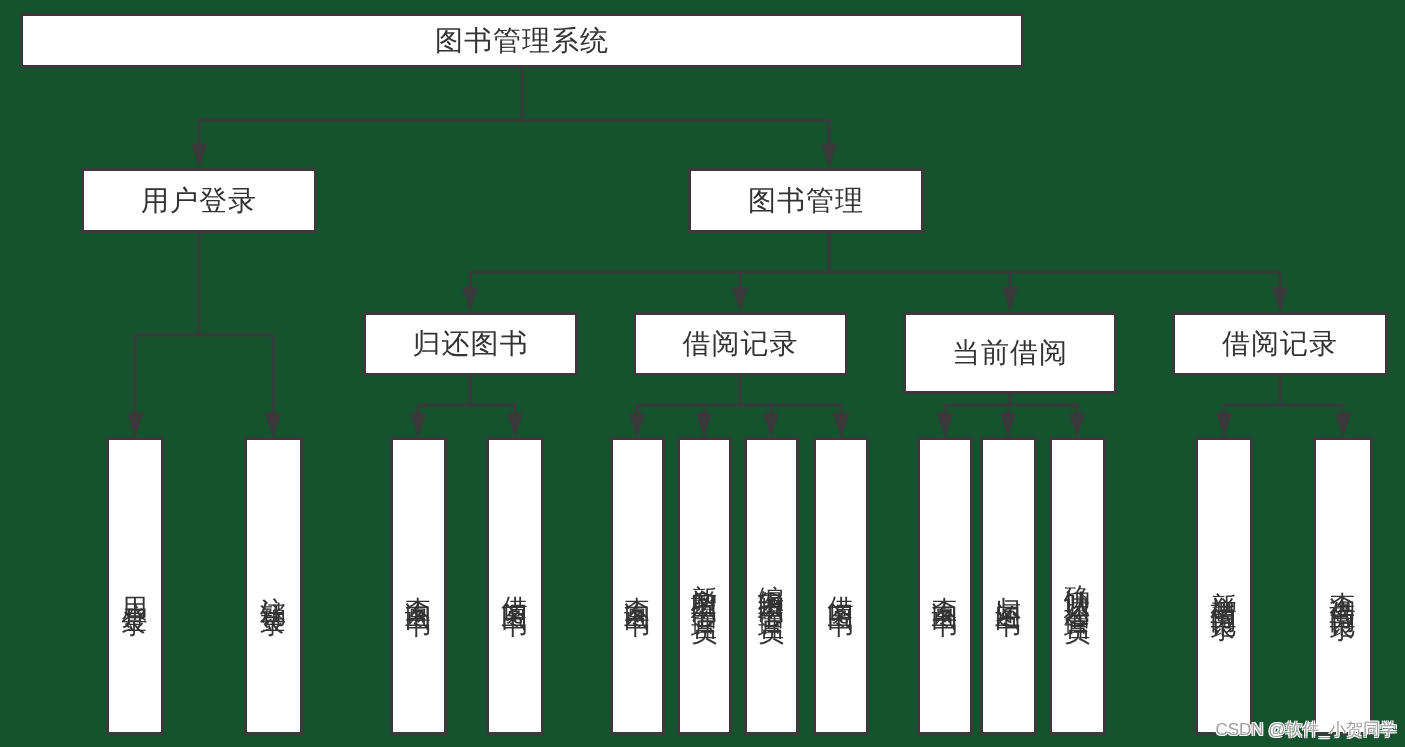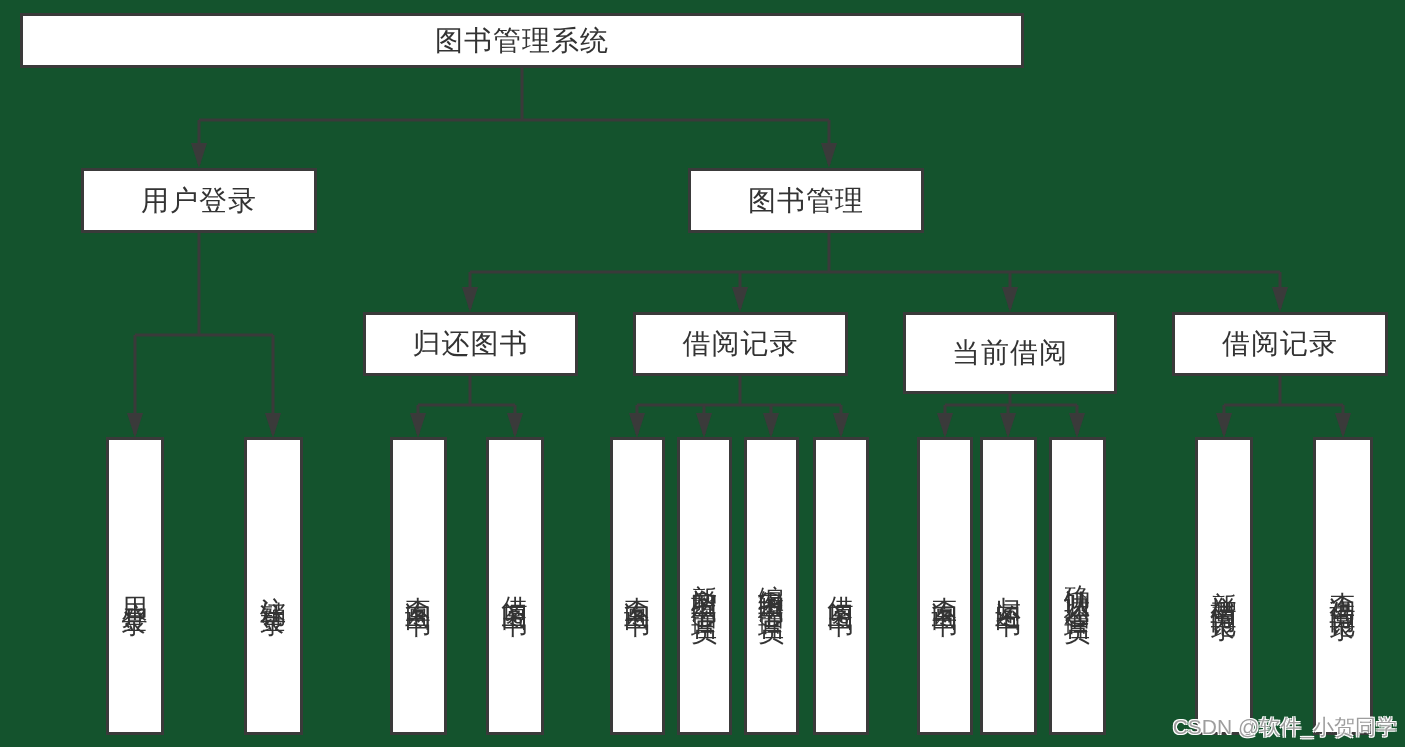--- a/index.html
+++ b/index.html
@@ -39,21 +39,21 @@
     font-size: 26px;
     line-height: 1;
     letter-spacing: 5px;
     white-space: nowrap;
   }
   #watermark {
     position: absolute;
     right: 8px;
     bottom: 6px;
     z-index: 3;
-    font-size: 21px;
+    font-size: 17px;
     color: #9e9e9e;
     text-shadow: 1px 1px 0 #ffffff, -1px -1px 0 #ffffff, 1px -1px 0 #ffffff, -1px 1px 0 #ffffff;
     white-space: nowrap;
   }
 </style>
 </head>
 <body>
 
 <div id="canvas">
 

